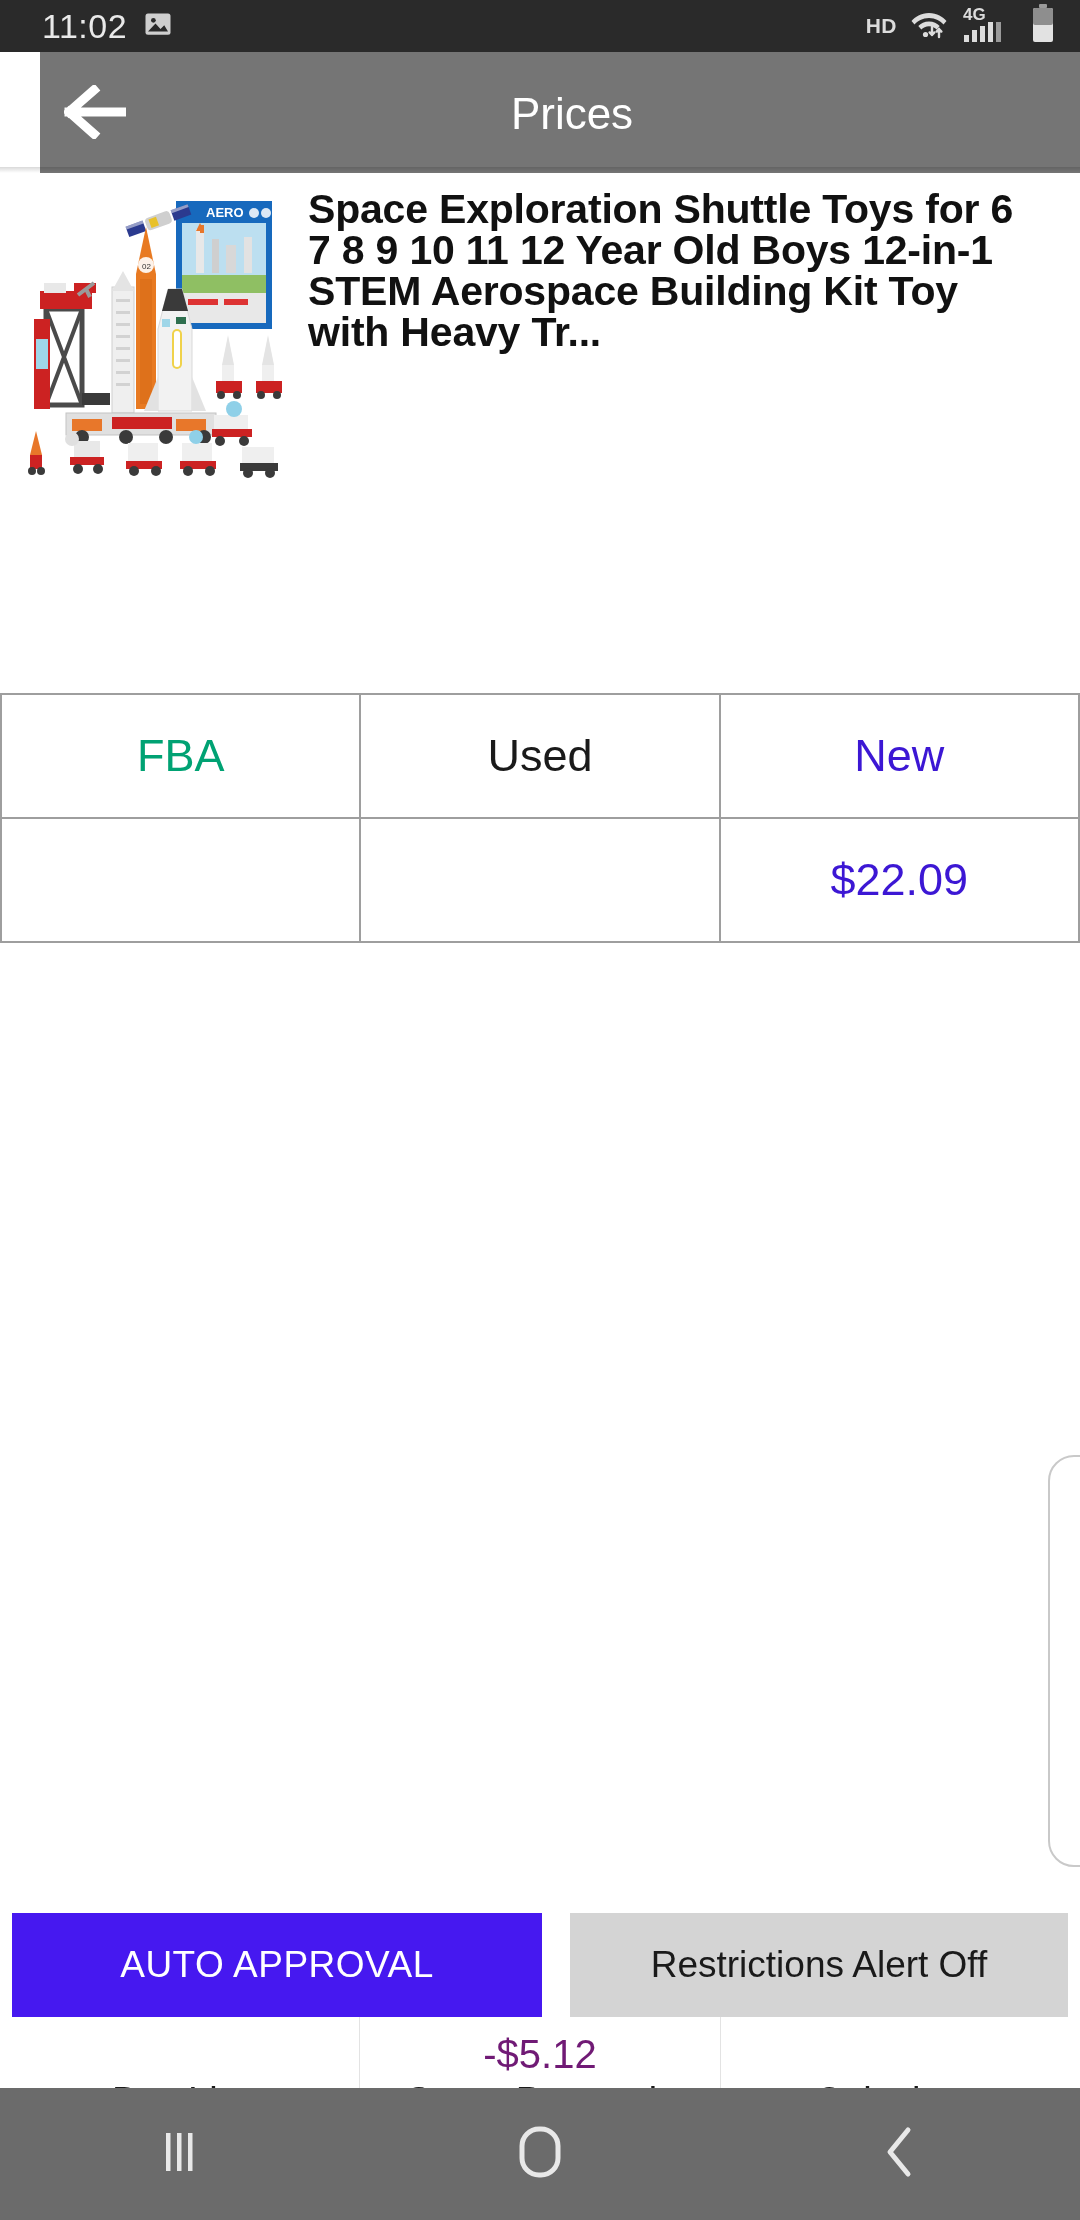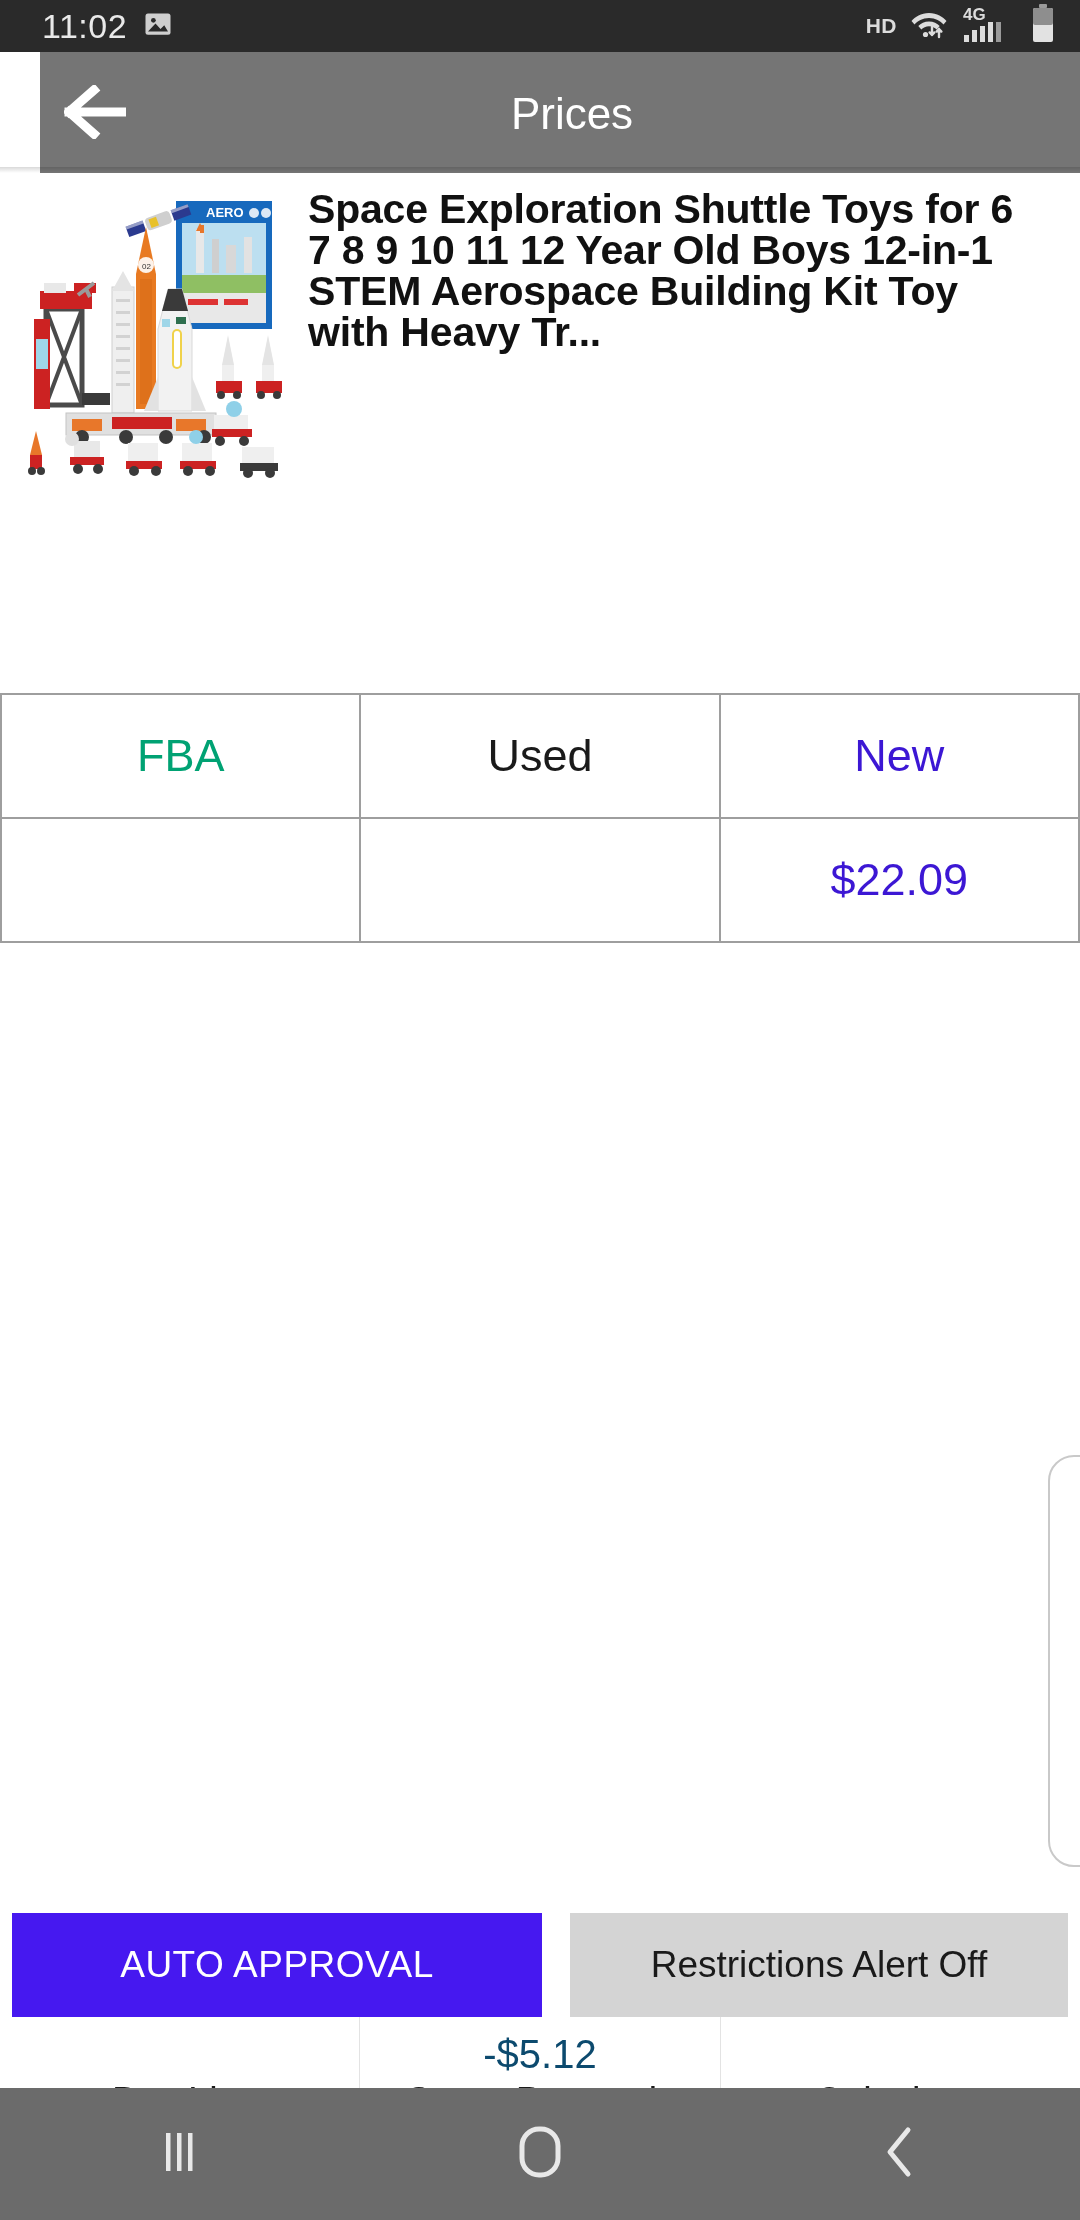--- a/index.html
+++ b/index.html
@@ -105,21 +105,21 @@
     position:absolute; top:2017px; left:0; width:1080px; height:203px;
     background:#ffffff; display:flex;
   }
   .tab{
     flex:1; position:relative;
     display:flex; flex-direction:column; align-items:center;
     padding-top:16px; cursor:pointer;
     border-left:1px solid #e3e3e3;
   }
   .tab:first-child{ border-left:none; }
-  .tab-value{ font-size:40px; color:#0c4a6e; line-height:1.05; height:48px; }
+  .tab-value{ font-size:40px; color:#701a75; line-height:1.05; height:48px; }
   .tab-label{ font-size:38px; color:#1a1a1a; line-height:1.1; }
   .tab-pad{ height:48px; }
 
   
   .nav-overlay{
     position:absolute; bottom:0; left:0; width:1080px; height:132px;
     background:#6b6b6b; display:flex; align-items:center;
     justify-content:space-around;
   }
   .nav-btn{

